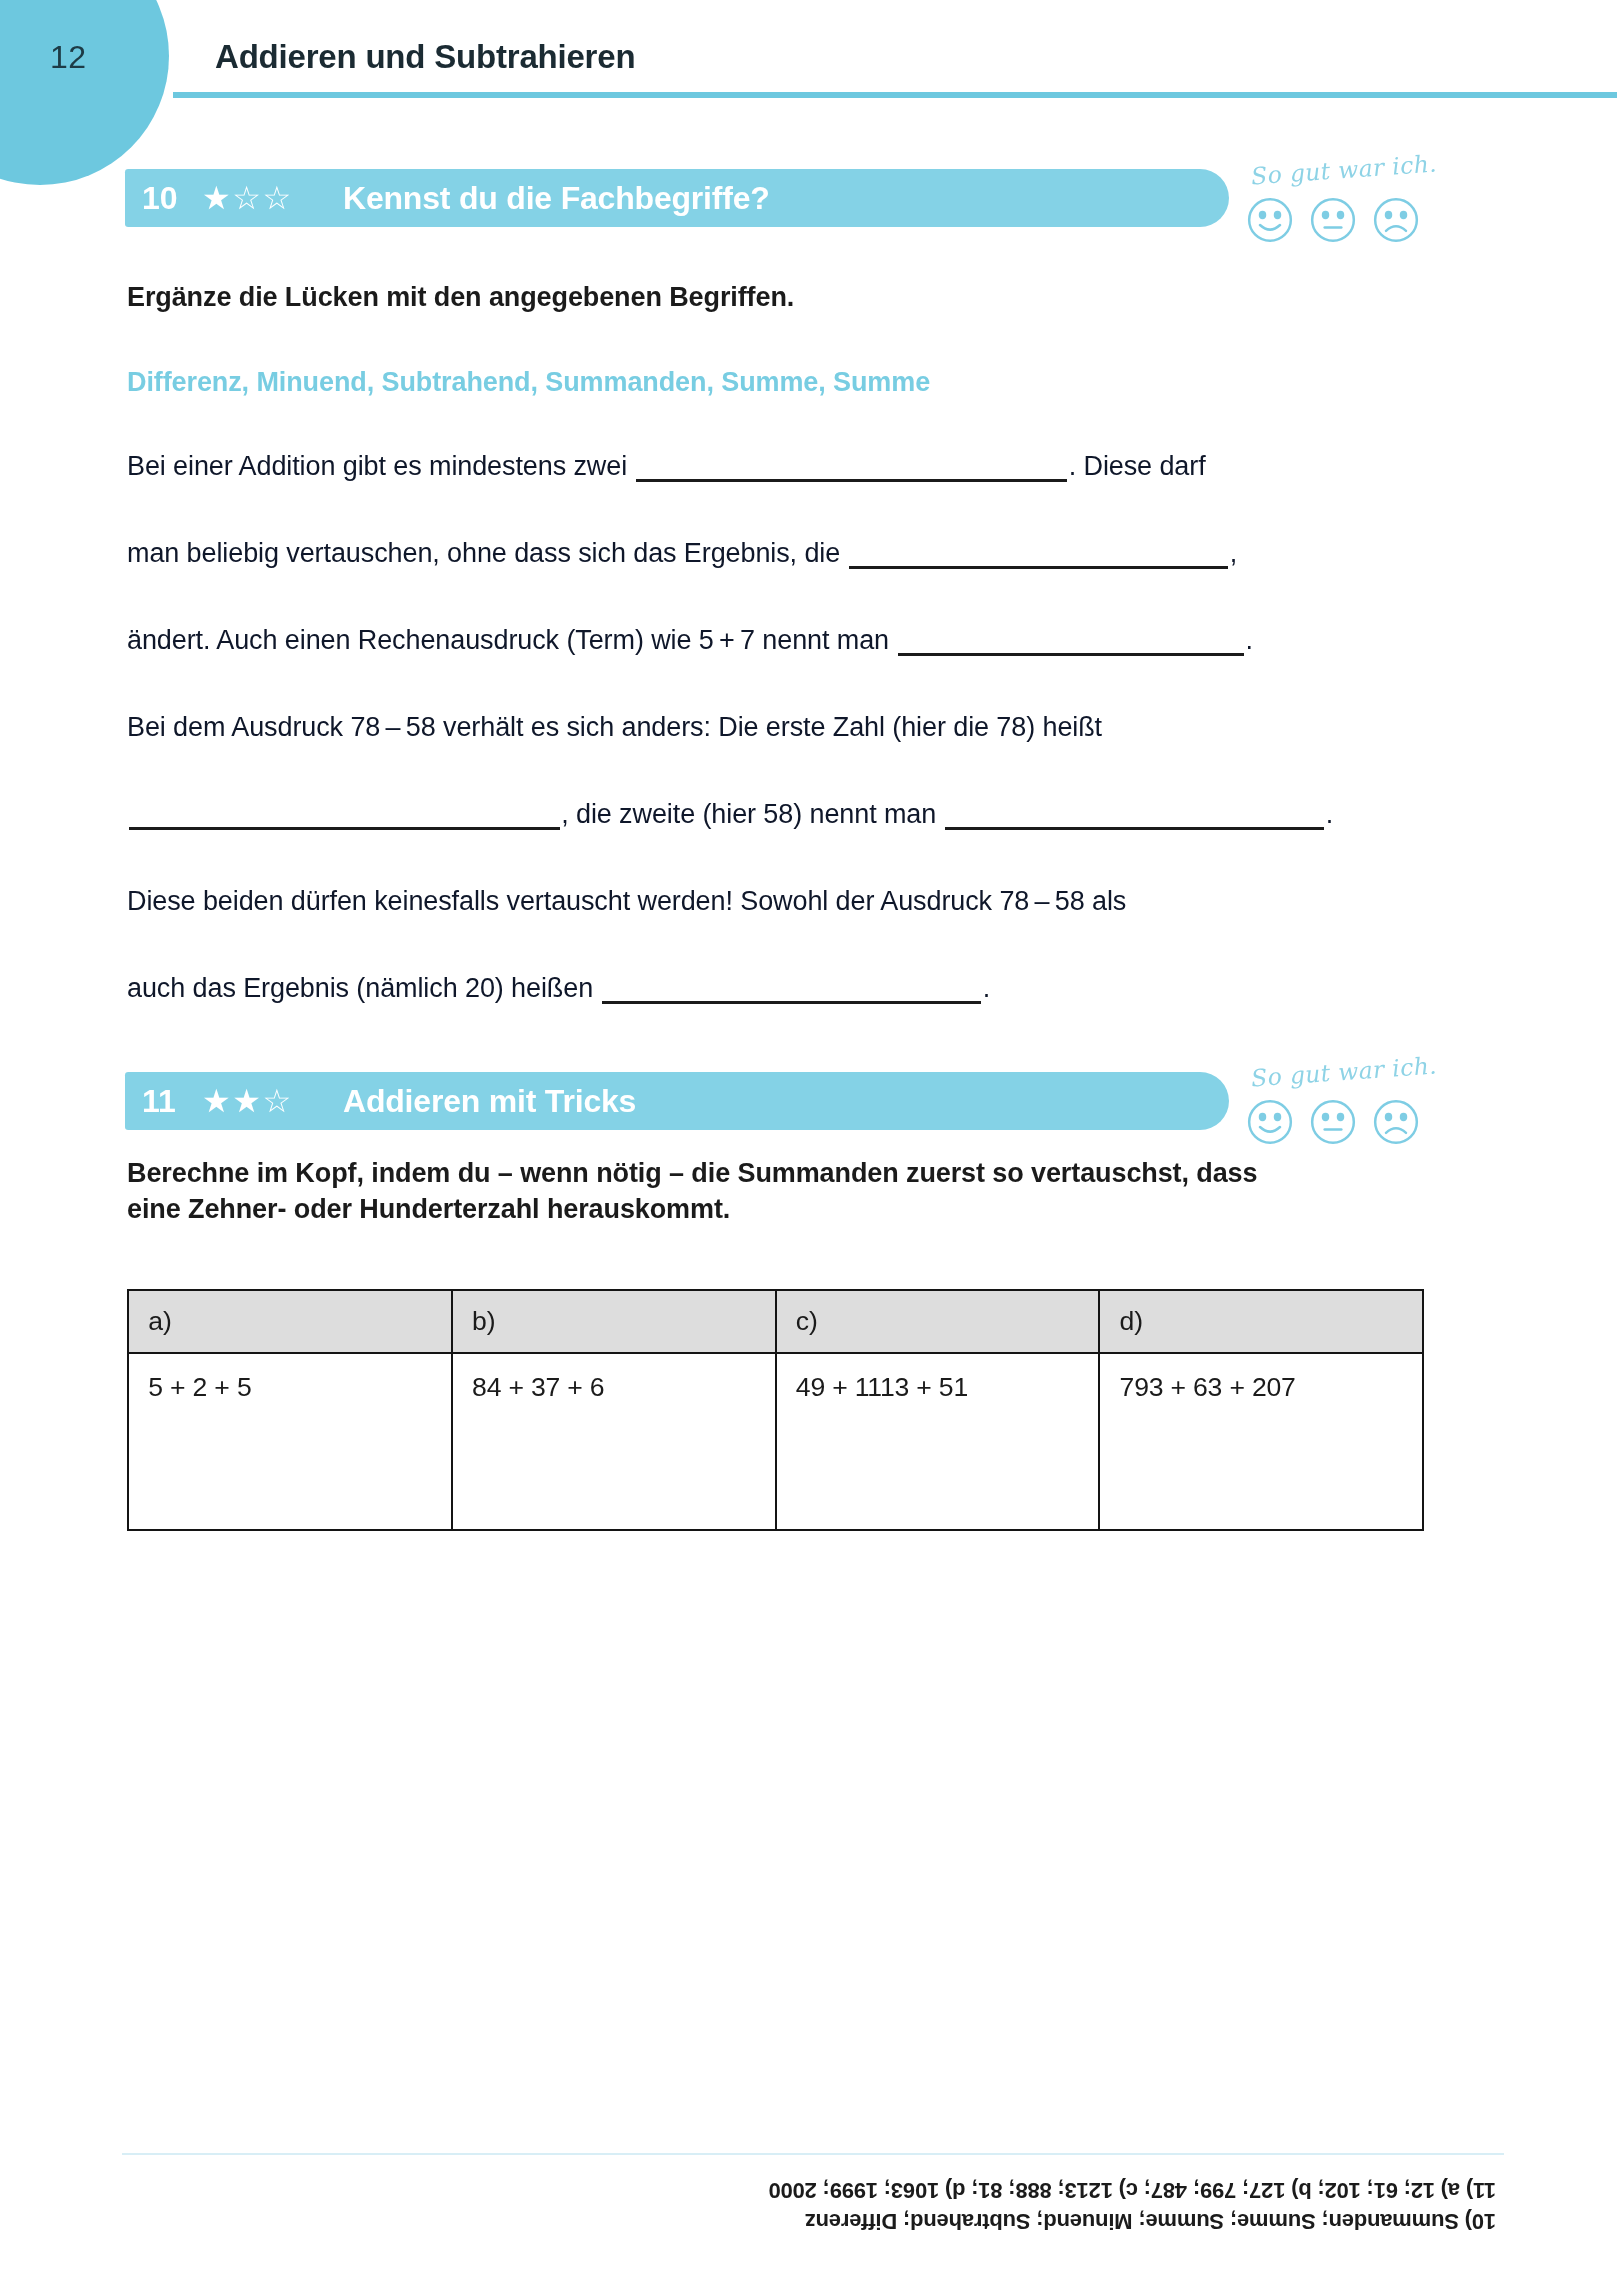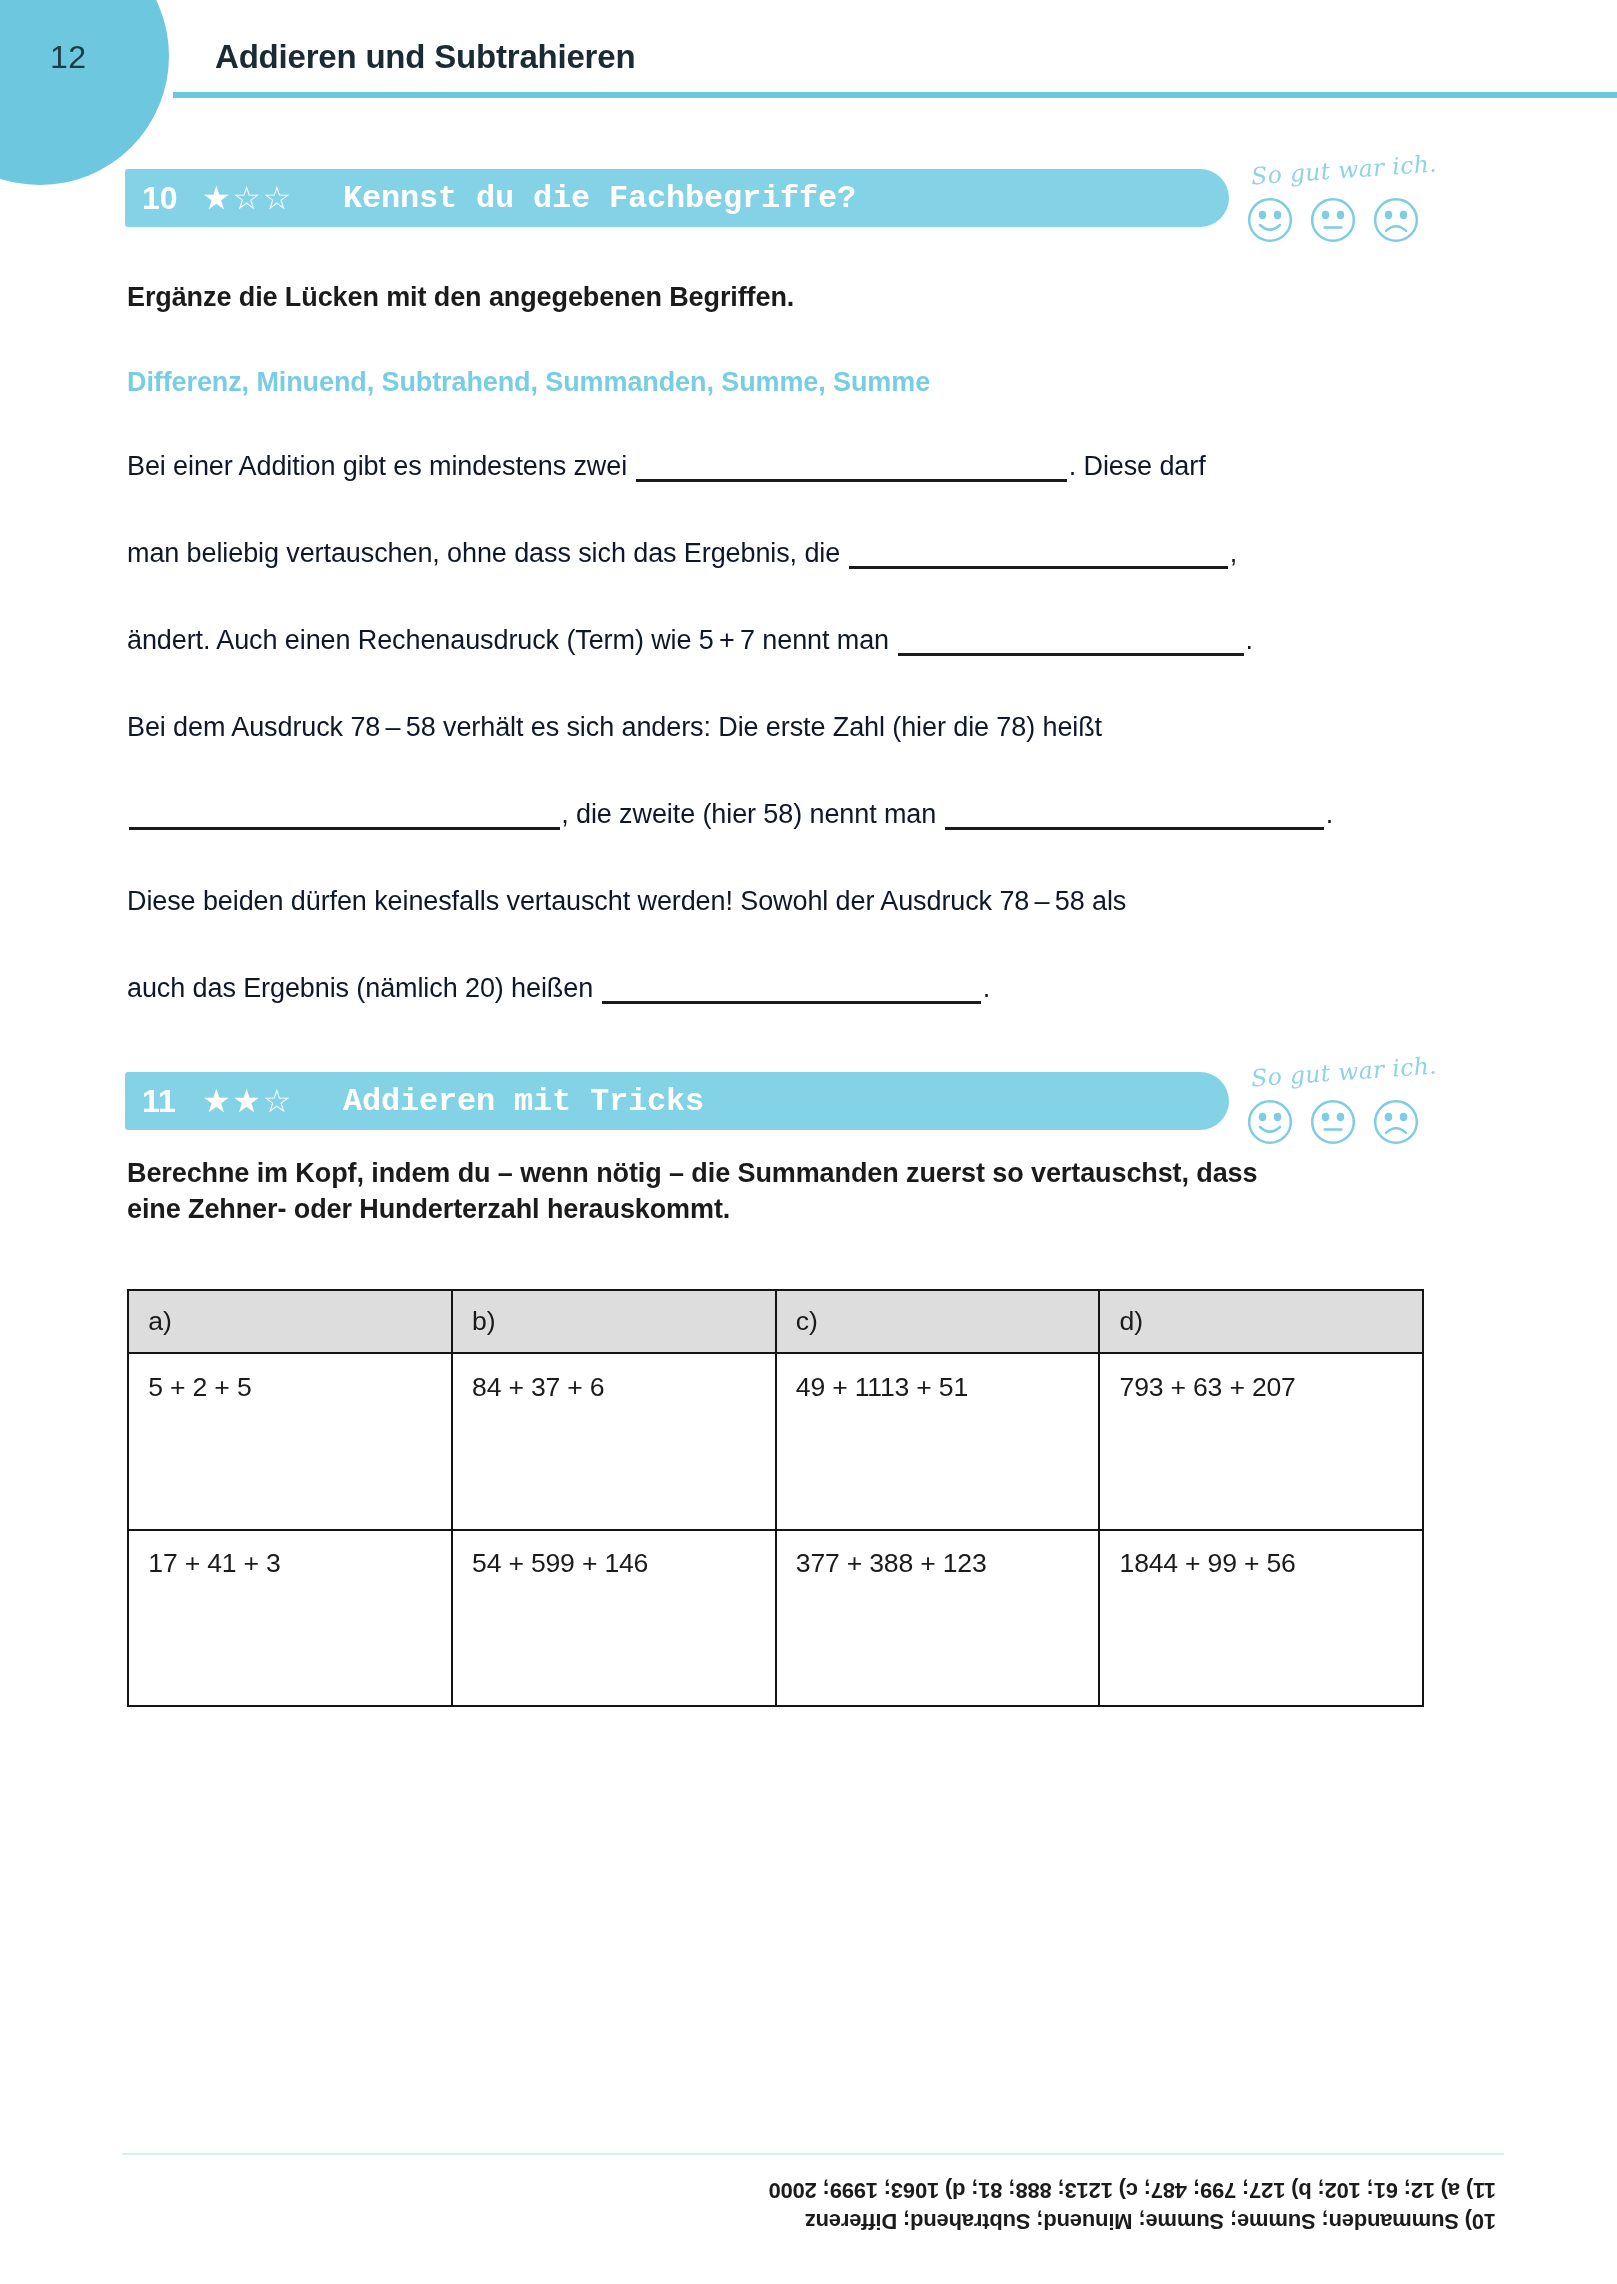--- a/index.html
+++ b/index.html
@@ -86,21 +86,20 @@
     font-size: 32px;
     line-height: 1;
     color: #ffffff;
     display: inline-block;
   }
   .ex-title {
     color: #ffffff;
     font-size: 32px;
     font-weight: 700;
     letter-spacing: -0.2px;
-    font-family: Liberation Mono, monospace;
   }
 
   .rating-group {
     position: absolute;
     left: 1245px;
     width: 258px;
     height: 97px;
   }
   .rating-caption {
     position: absolute;
@@ -328,26 +327,20 @@
       <th>d)</th>
     </tr>
   </thead>
   <tbody>
     <tr>
       <td>5 + 2 + 5</td>
       <td>84 + 37 + 6</td>
       <td>49 + 1113 + 51</td>
       <td>793 + 63 + 207</td>
     </tr>
-    <tr>
-      <td>17 + 41 + 3</td>
-      <td>54 + 599 + 146</td>
-      <td>377 + 388 + 123</td>
-      <td>1844 + 99 + 56</td>
-    </tr>
   </tbody>
 </table>
 
 <div class="footer-rule"></div>
 <div class="answers">
   <div>10) Summanden; Summe; Summe; Minuend; Subtrahend; Differenz</div>
   <div>11) a) 12; 61; 102; b) 127; 799; 487; c) 1213; 888; 81; d) 1063; 1999; 2000</div>
 </div>
 
 

